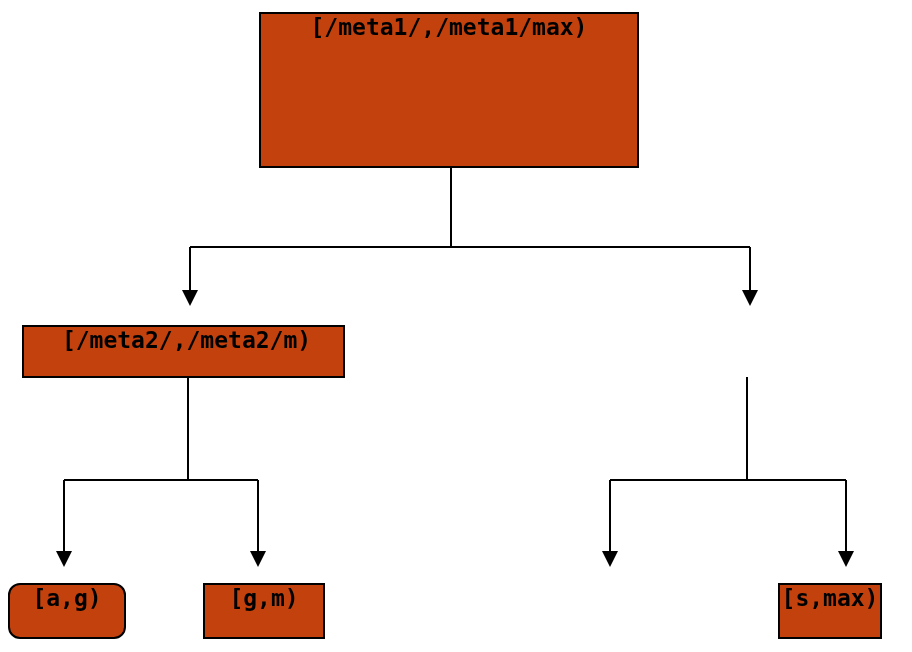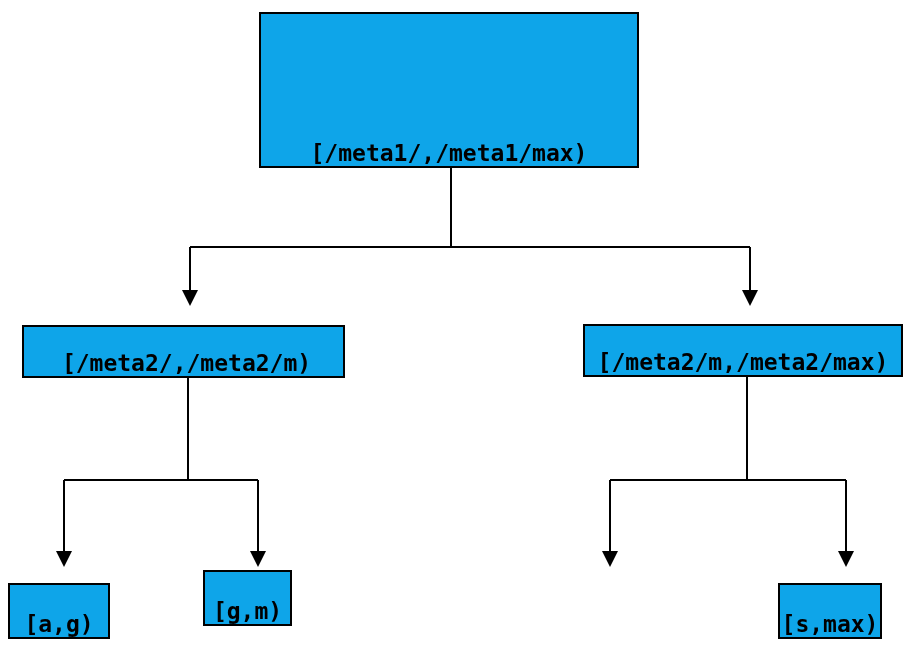--- a/index.html
+++ b/index.html
@@ -29,34 +29,34 @@
     fill: none;
   }
   .edges polygon {
     fill: #000000;
     stroke: none;
   }
   .node {
     position: absolute;
     box-sizing: border-box;
     border: 2px solid #000000;
-    background: #0ea5e9;
+    background: #c2410c;
     color: #000000;
     display: flex;
-    align-items: flex-end;
+    align-items: flex-start;
     justify-content: center;
     font-size: 23px;
     font-weight: 600;
     white-space: nowrap;
   }
   .n-root      { left: 259px; top: 12px;  width: 380px; height: 156px; }
   .n-mid-left  { left: 22px;  top: 325px; width: 323px; height: 53px; padding-left: 6px; }
   .n-mid-right { left: 583px; top: 324px; width: 320px; height: 53px; }
-  .n-leaf-ag   { left: 8px;   top: 583px; width: 102px; height: 56px; }
-  .n-leaf-gm   { left: 203px; top: 570px; width: 89px; height: 56px; }
+  .n-leaf-ag   { left: 8px;   top: 583px; width: 118px; height: 56px; border-radius: 12px; }
+  .n-leaf-gm   { left: 203px; top: 583px; width: 122px; height: 56px; }
   .n-leaf-ms   { left: 553px; top: 583px; width: 100px; height: 56px; }
   .n-leaf-smax { left: 778px; top: 583px; width: 104px; height: 56px; }
 </style>
 </head>
 <body>
 
 <div class="canvas">
 
   <svg class="edges" viewBox="0 0 912 652" xmlns="http://www.w3.org/2000/svg">
 
@@ -83,23 +83,20 @@
   </svg>
 
   <div class="node n-root">
     <span>[/meta1/,/meta1/max)</span>
   </div>
 
   <div class="node n-mid-left">
     <span>[/meta2/,/meta2/m)</span>
   </div>
 
-  <div class="node n-mid-right">
-    <span>[/meta2/m,/meta2/max)</span>
-  </div>
 
   <div class="node n-leaf-ag">
     <span>[a,g)</span>
   </div>
 
   <div class="node n-leaf-gm">
     <span>[g,m)</span>
   </div>
 
 

